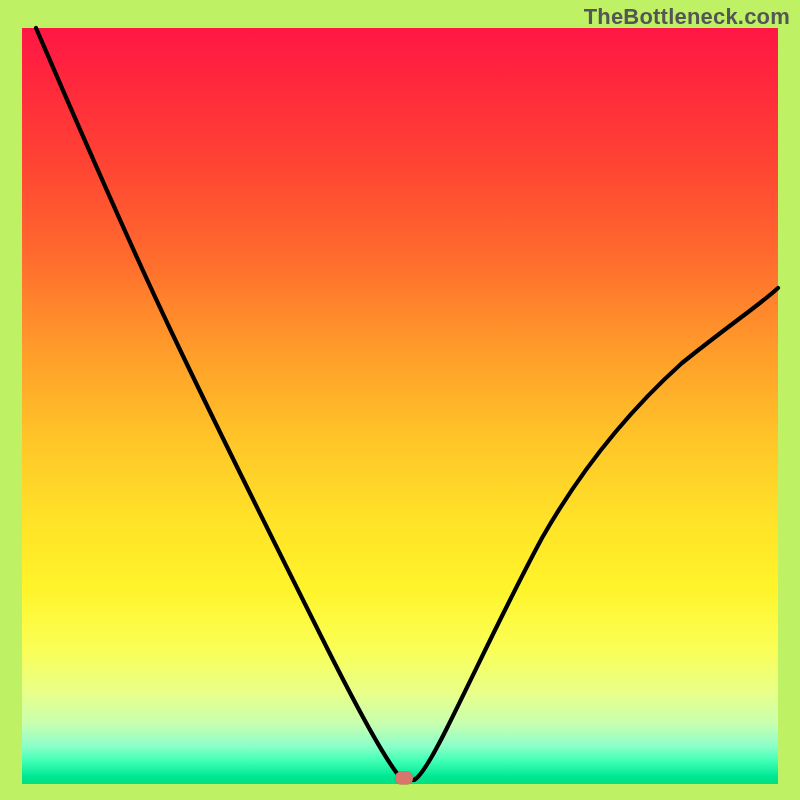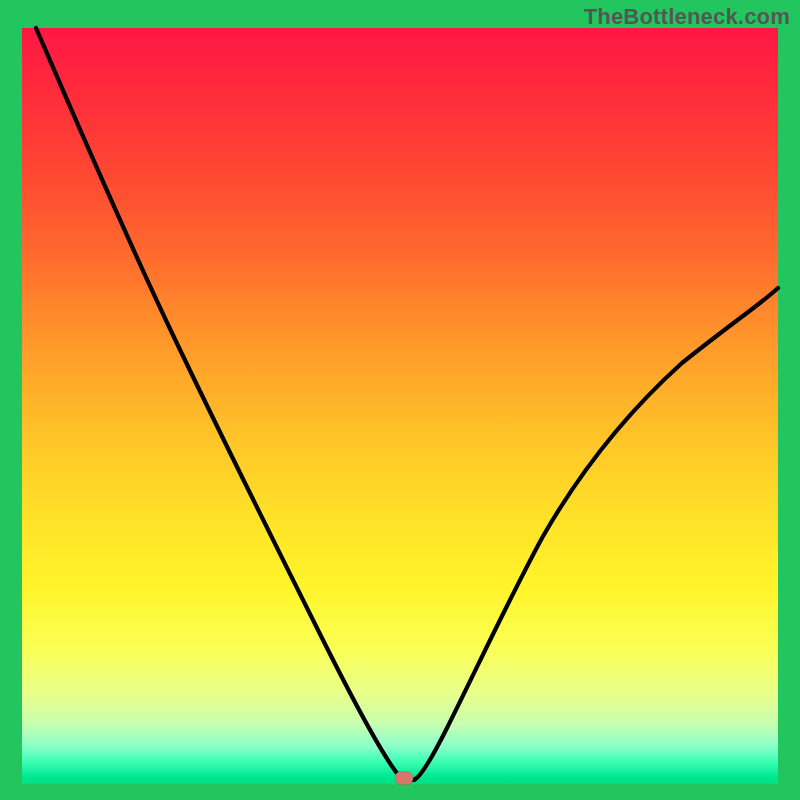--- a/index.html
+++ b/index.html
@@ -8,21 +8,21 @@
     width: 800px;
     height: 800px;
     background: #000;
     font-family: Arial, Helvetica, sans-serif;
     overflow: hidden;
   }
   .frame {
     position: relative;
     width: 800px;
     height: 800px;
-    background: #22c55e;
+    background: #bef264;
   }
   .watermark {
     position: absolute;
     top: 4px;
     right: 10px;
     color: #555;
     font-size: 22px;
     font-weight: 600;
     z-index: 5;
     letter-spacing: 0.2px;

